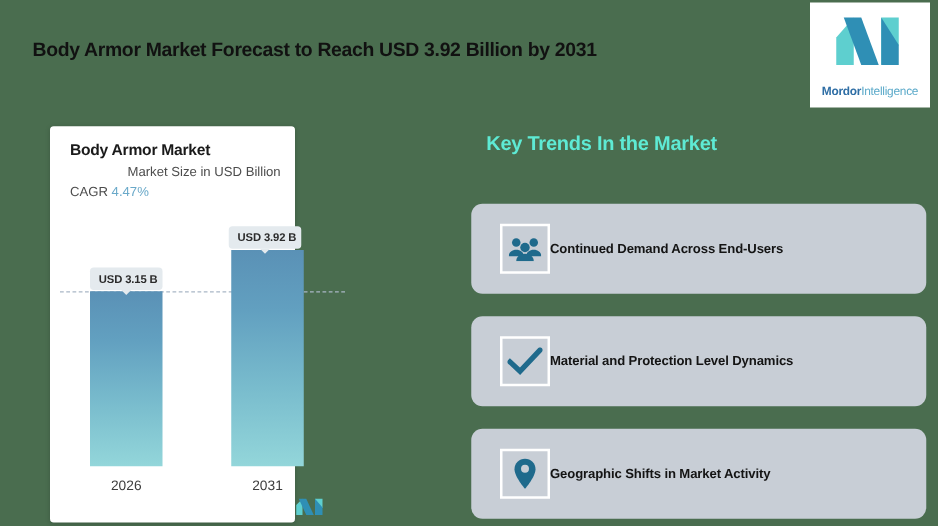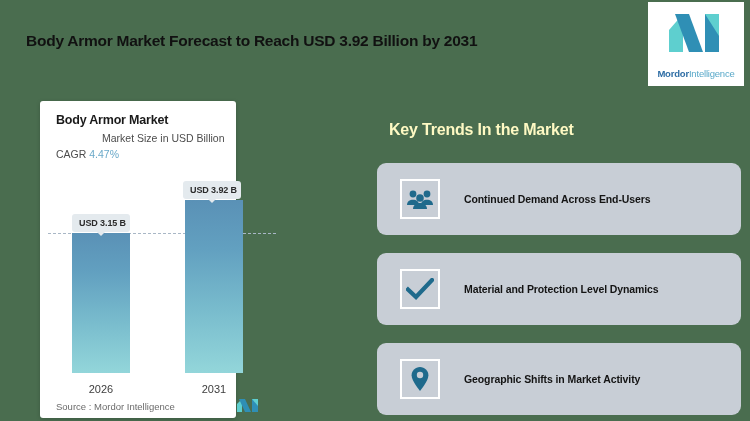--- a/index.html
+++ b/index.html
@@ -95,42 +95,42 @@
   .xlabel-2031 { left:139px; }
 
   .source {
     position:absolute; left:16px; bottom:6px;
     font-size:9.5px; color:#6b6b6b; white-space:nowrap;
   }
   .source-logo { position:absolute; left:196px; bottom:6px; width:26px; height:14px; }
 
   
   .trends-heading {
-    position:absolute; left:389px; top:121px;
-    font-size:16px; font-weight:bold; color:#fef9c3;
+    position:absolute; left:389px; top:107px;
+    font-size:16px; font-weight:bold; color:#5eead4;
     letter-spacing:-0.2px;
   }
   .trend-card {
     position:absolute; left:377px; width:364px; height:72px;
     background:#c8ced6; border-radius:9px;
     display:flex; align-items:center;
   }
   .trend-1 { top:163px; }
   .trend-2 { top:253px; }
   .trend-3 { top:343px; }
 
   .trend-icon {
     margin-left:23px; width:40px; height:40px;
     border:2px solid #ffffff;
     display:flex; align-items:center; justify-content:center;
     flex:none;
   }
   .trend-icon svg { display:block; }
   .trend-label {
-    margin-left:24px; font-size:10.5px;
+    font-size:10.5px;
     font-weight:bold; color:#141414; letter-spacing:-0.1px;
   }
 </style>
 </head>
 <body>
 
 <div class="header">
   <div class="header-title">Body Armor Market Forecast to Reach USD 3.92 Billion by 2031</div>
 
   <div class="logo-box">
@@ -155,21 +155,20 @@
     <div class="bar bar-2026"></div>
     <div class="bar bar-2031"></div>
 
     <div class="pill pill-2026">USD 3.15 B</div>
     <div class="pill pill-2031">USD 3.92 B</div>
 
     <div class="xlabel xlabel-2026">2026</div>
     <div class="xlabel xlabel-2031">2031</div>
   </div>
 
-  <div class="source">Source :  Mordor Intelligence</div>
   <svg class="source-logo" viewBox="0 0 26 14">
     <polygon points="1,14 1,6 6,1 6,14" fill="#5ecfcf"></polygon>
     <polygon points="3,1 9,1 15,14 9,14" fill="#2f8fb5"></polygon>
     <polygon points="16,1 22,1 22,8 16,14" fill="#5ecfcf"></polygon>
     <polygon points="16,1 22,8 22,14 16,14" fill="#2f8fb5"></polygon>
   </svg>
 </div>
 
 <div class="trends-heading">Key Trends In the Market</div>
 

